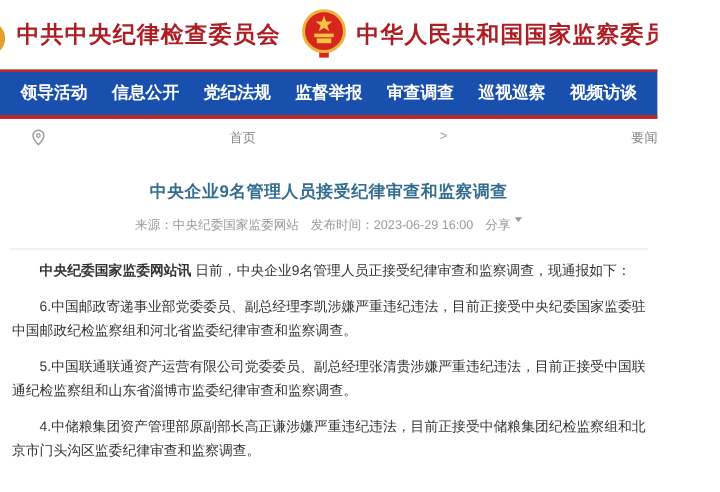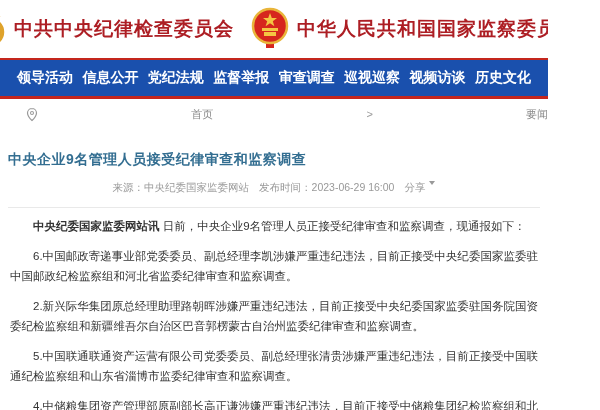--- a/index.html
+++ b/index.html
@@ -24,21 +24,21 @@
     padding:18px 17px;
   }
   .nav-item { color:#ffffff; font-weight:bold; font-size:14px; text-decoration:none; white-space:nowrap; cursor:pointer; }
 
   
   .breadcrumb { height:30px; display:flex; align-items:center; gap:6px; padding-left:26px; color:#8a8a8a; font-size:11px;justify-content:space-between; }
   .breadcrumb a { color:#8a8a8a; text-decoration:none; cursor:pointer; }
   .crumb-sep { color:#9a9a9a; }
 
   
-  .article-title { text-align:left; font-size:14px; font-weight:bold; color:#336e91; margin:22px 8px 0; letter-spacing:0.5px; }
+  .article-title { text-align:center; font-size:14px; font-weight:bold; color:#336e91; margin:22px 8px 0; letter-spacing:0.5px; }
   .meta-row { display:flex; justify-content:center; align-items:center; gap:10px; font-size:10.5px; color:#999; margin-top:12px; }
   .meta-item { white-space:nowrap; }
   .share-btn { display:inline-flex; align-items:flex-start; gap:4px; cursor:pointer; color:#999; }
   .caret-down { width:0; height:0; border-left:3.5px solid transparent; border-right:3.5px solid transparent; border-top:4.5px solid #999; display:inline-block; }
   .divider { border:none; border-top:1px solid #e9e9e9; margin:12px 8px 0; }
 
   .content { padding:0 10px; font-size:11.5px; color:#333; line-height:20px; }
   .content p { margin:8px 0 10px; text-indent:2em; text-align:justify; }
   .content .lead { font-weight:bold; }
 </style>
@@ -73,21 +73,20 @@
   </header>
 
   <nav class="main-nav">
     <a class="nav-item">领导活动</a>
     <a class="nav-item">信息公开</a>
     <a class="nav-item">党纪法规</a>
     <a class="nav-item">监督举报</a>
     <a class="nav-item">审查调查</a>
     <a class="nav-item">巡视巡察</a>
     <a class="nav-item">视频访谈</a>
-    <a class="nav-item">历史文化</a>
   </nav>
 
   <div class="breadcrumb">
     <span class="emblem">
       <svg width="12" height="15" viewBox="0 0 16 19">
         <path d="M8,1.5 C4.7,1.5 2,4.2 2,7.5 C2,12 8,17.5 8,17.5 C8,17.5 14,12 14,7.5 C14,4.2 11.3,1.5 8,1.5 Z" fill="none" stroke="#9a9a9a" stroke-width="1.6"></path>
         <circle cx="8" cy="7.5" r="2" fill="none" stroke="#9a9a9a" stroke-width="1.4"></circle>
       </svg>
     </span>
     <a>首页</a>
@@ -105,20 +104,19 @@
           <span>分享</span>
           <i class="caret-down"></i>
         </span>
     </div>
 
     <hr class="divider">
 
     <div class="content">
       <p><span class="lead">中央纪委国家监委网站讯</span><span> 日前，中央企业9名管理人员正接受纪律审查和监察调查，现通报如下：</span></p>
       <p>6.中国邮政寄递事业部党委委员、副总经理李凯涉嫌严重违纪违法，目前正接受中央纪委国家监委驻中国邮政纪检监察组和河北省监委纪律审查和监察调查。</p>
-      <p>2.新兴际华集团原总经理助理路朝晖涉嫌严重违纪违法，目前正接受中央纪委国家监委驻国务院国资委纪检监察组和新疆维吾尔自治区巴音郭楞蒙古自治州监委纪律审查和监察调查。</p>
       <p>5.中国联通联通资产运营有限公司党委委员、副总经理张清贵涉嫌严重违纪违法，目前正接受中国联通纪检监察组和山东省淄博市监委纪律审查和监察调查。</p>
       <p>4.中储粮集团资产管理部原副部长高正谦涉嫌严重违纪违法，目前正接受中储粮集团纪检监察组和北京市门头沟区监委纪律审查和监察调查。</p>
 
     </div>
   </main>
 
 </div>
 
 </body></html>

